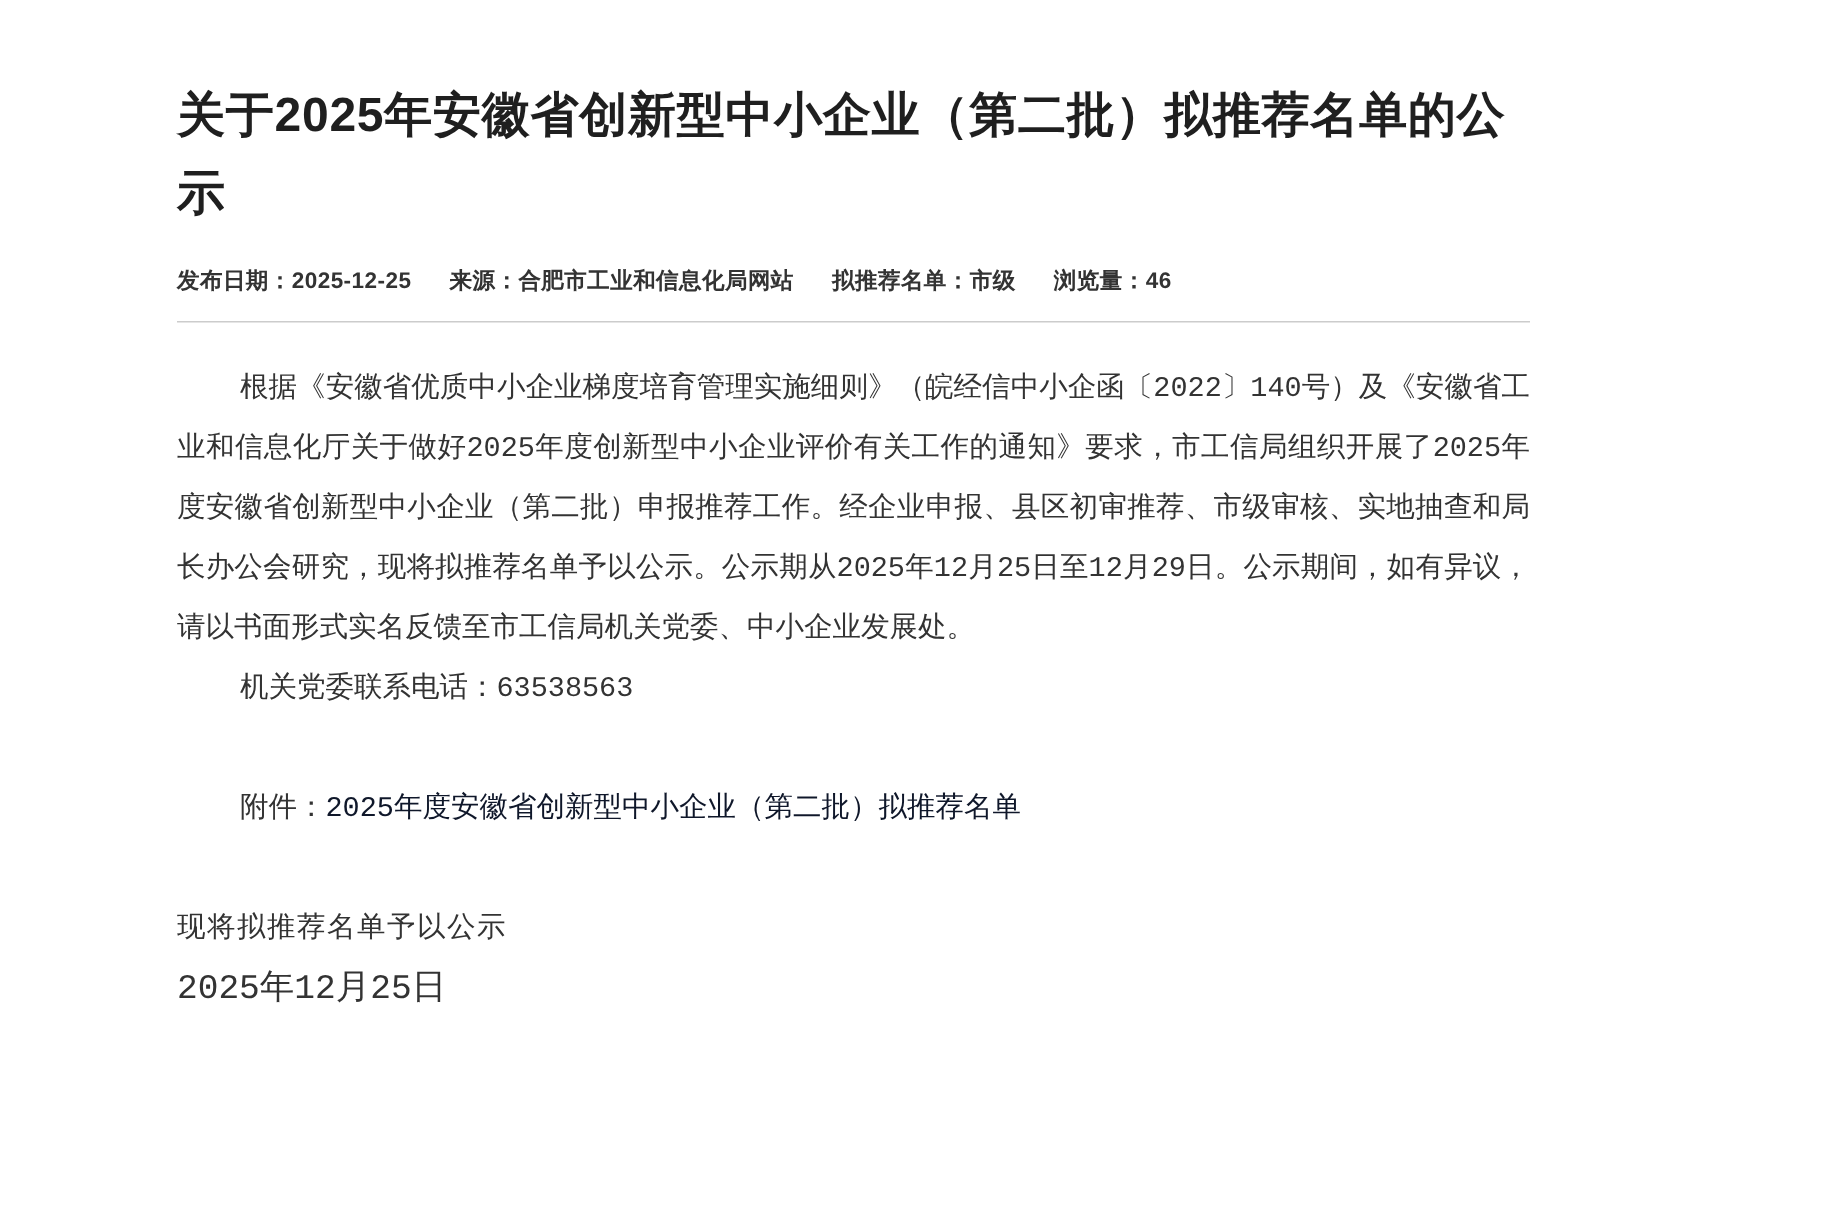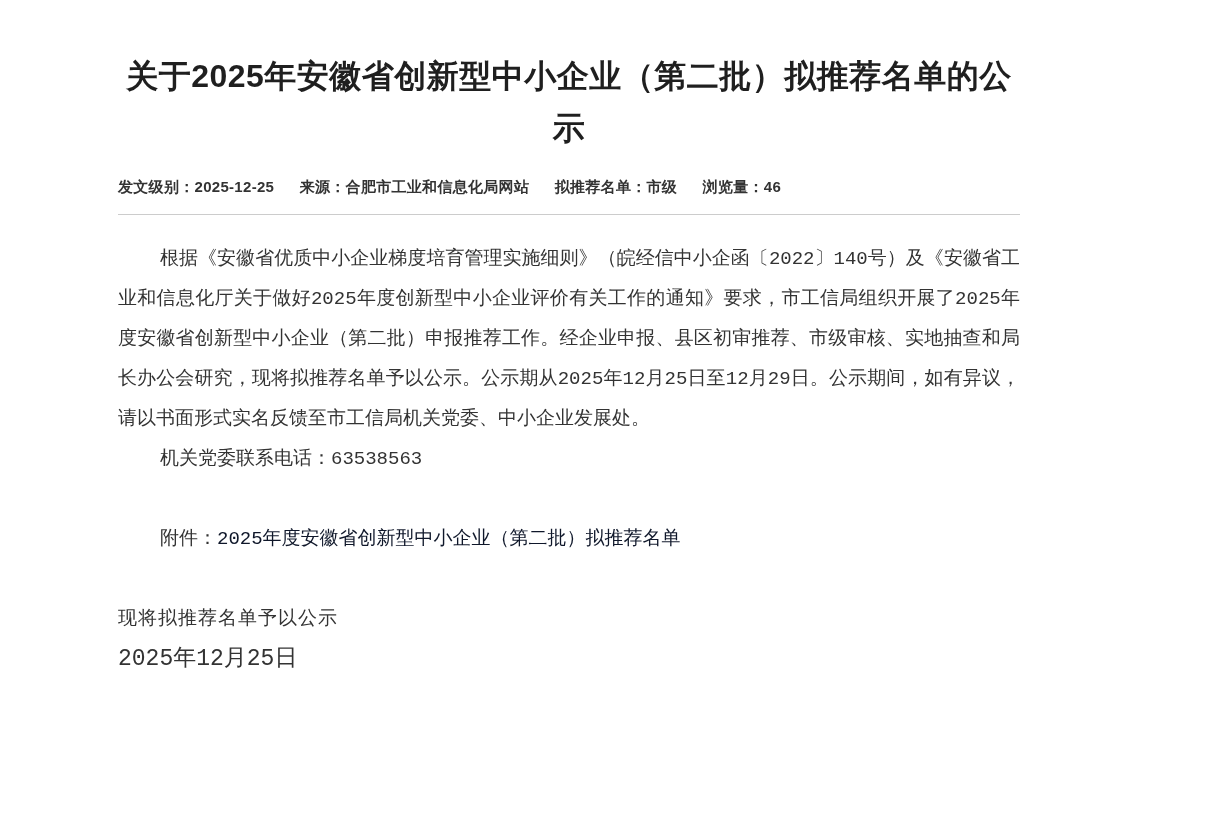--- a/index.html
+++ b/index.html
@@ -18,21 +18,20 @@
     margin-left: 118px;
     padding-top: 50px;
   }
   .article-title {
     margin: 0;
     font-family: "Liberation Sans", "DejaVu Sans", sans-serif;
     font-weight: 700;
     font-size: 32px;
     line-height: 52px;
     color: #1f1f1f;
-    text-align: center;
     letter-spacing: 0.5px;
   }
   .meta-row {
     margin-top: 24px;
     font-family: "Liberation Sans", "DejaVu Sans", sans-serif;
     font-size: 15px;
     font-weight: 700;
     color: #333333;
     letter-spacing: 0.3px;
   }
@@ -80,21 +79,21 @@
   }
 </style>
 </head>
 <body>
 
 <div class="page">
 
   <h1 class="article-title">关于2025年安徽省创新型中小企业（第二批）拟推荐名单的公示</h1>
 
   <div class="meta-row">
-    <span class="meta-item"><span>发文级别：</span><span>2025-12-25</span></span>
+    <span class="meta-item"><span>发布日期：</span><span>2025-12-25</span></span>
     <span class="meta-item"><span>来源：</span><span>合肥市工业和信息化局网站</span></span>
     <span class="meta-item"><span>拟推荐名单：</span><span>市级</span></span>
     <span class="meta-item"><span>浏览量：</span><span>46</span></span>
   </div>
 
   <hr class="divider">
 
   <div class="article-body">
 
     <p class="para-main">根据《安徽省优质中小企业梯度培育管理实施细则》（皖经信中小企函〔2022〕140号）及《安徽省工业和信息化厅关于做好2025年度创新型中小企业评价有关工作的通知》要求，市工信局组织开展了2025年度安徽省创新型中小企业（第二批）申报推荐工作。经企业申报、县区初审推荐、市级审核、实地抽查和局长办公会研究，现将拟推荐名单予以公示。公示期从2025年12月25日至12月29日。公示期间，如有异议，请以书面形式实名反馈至市工信局机关党委、中小企业发展处。</p>

